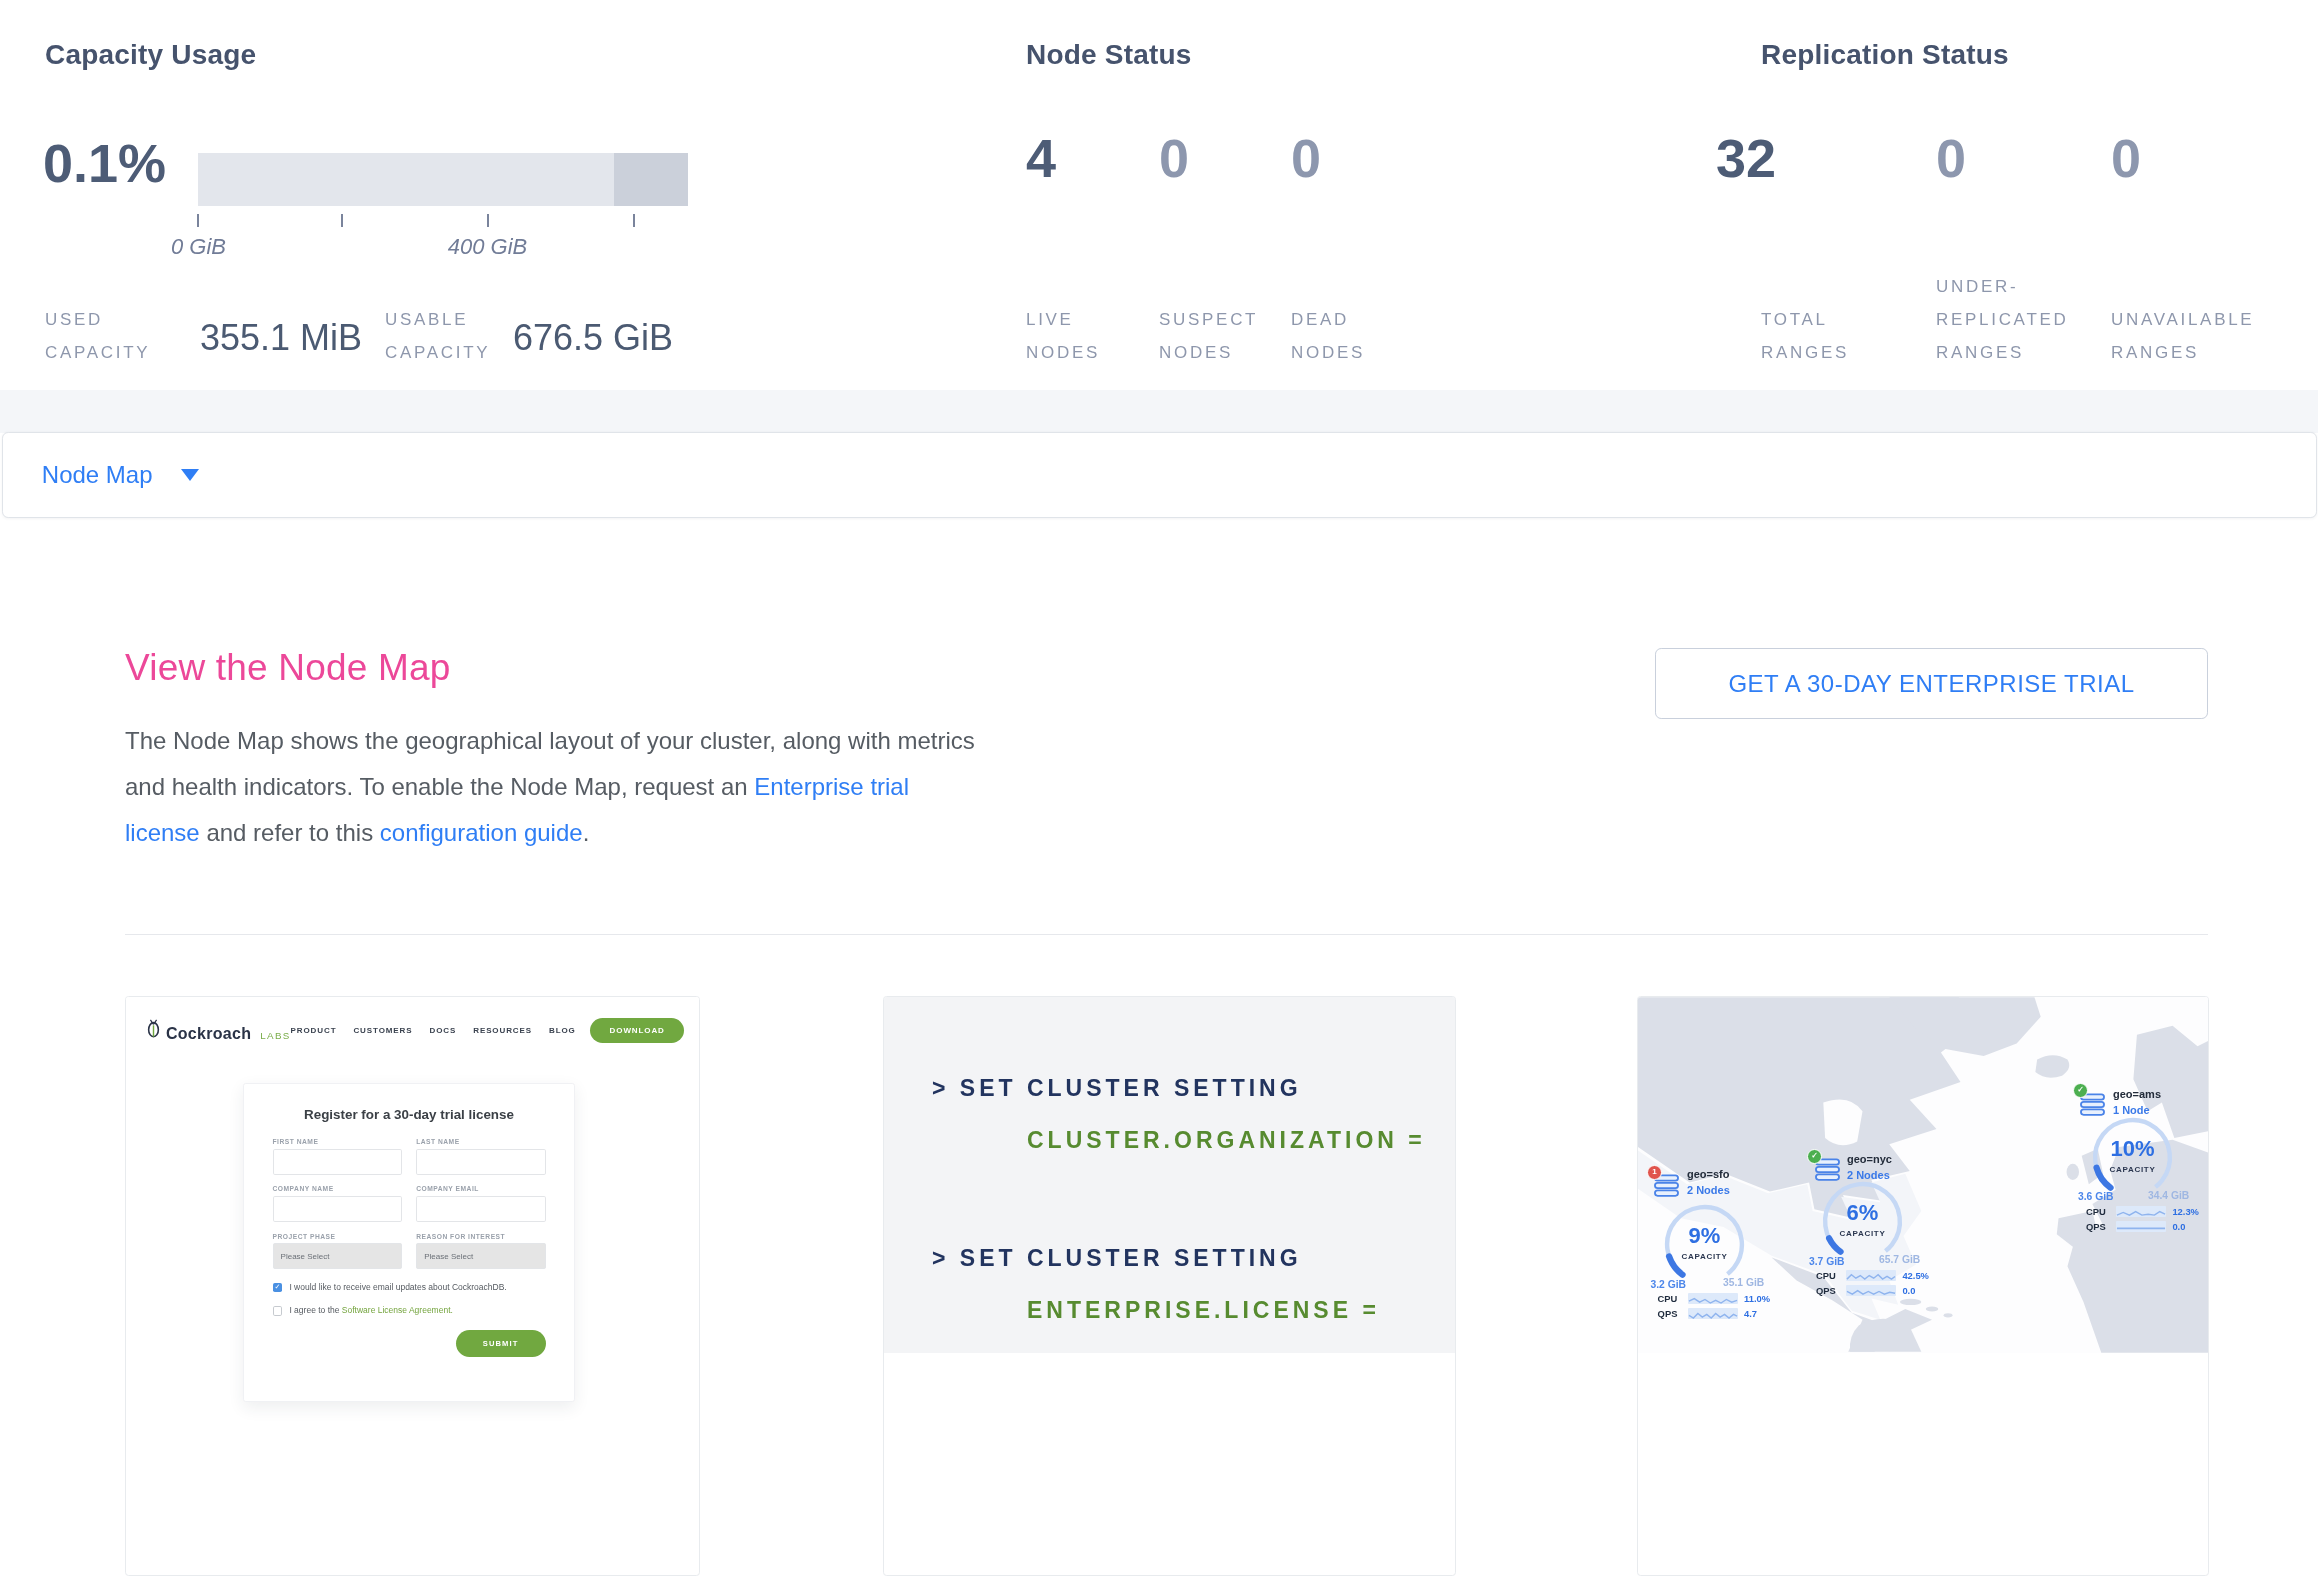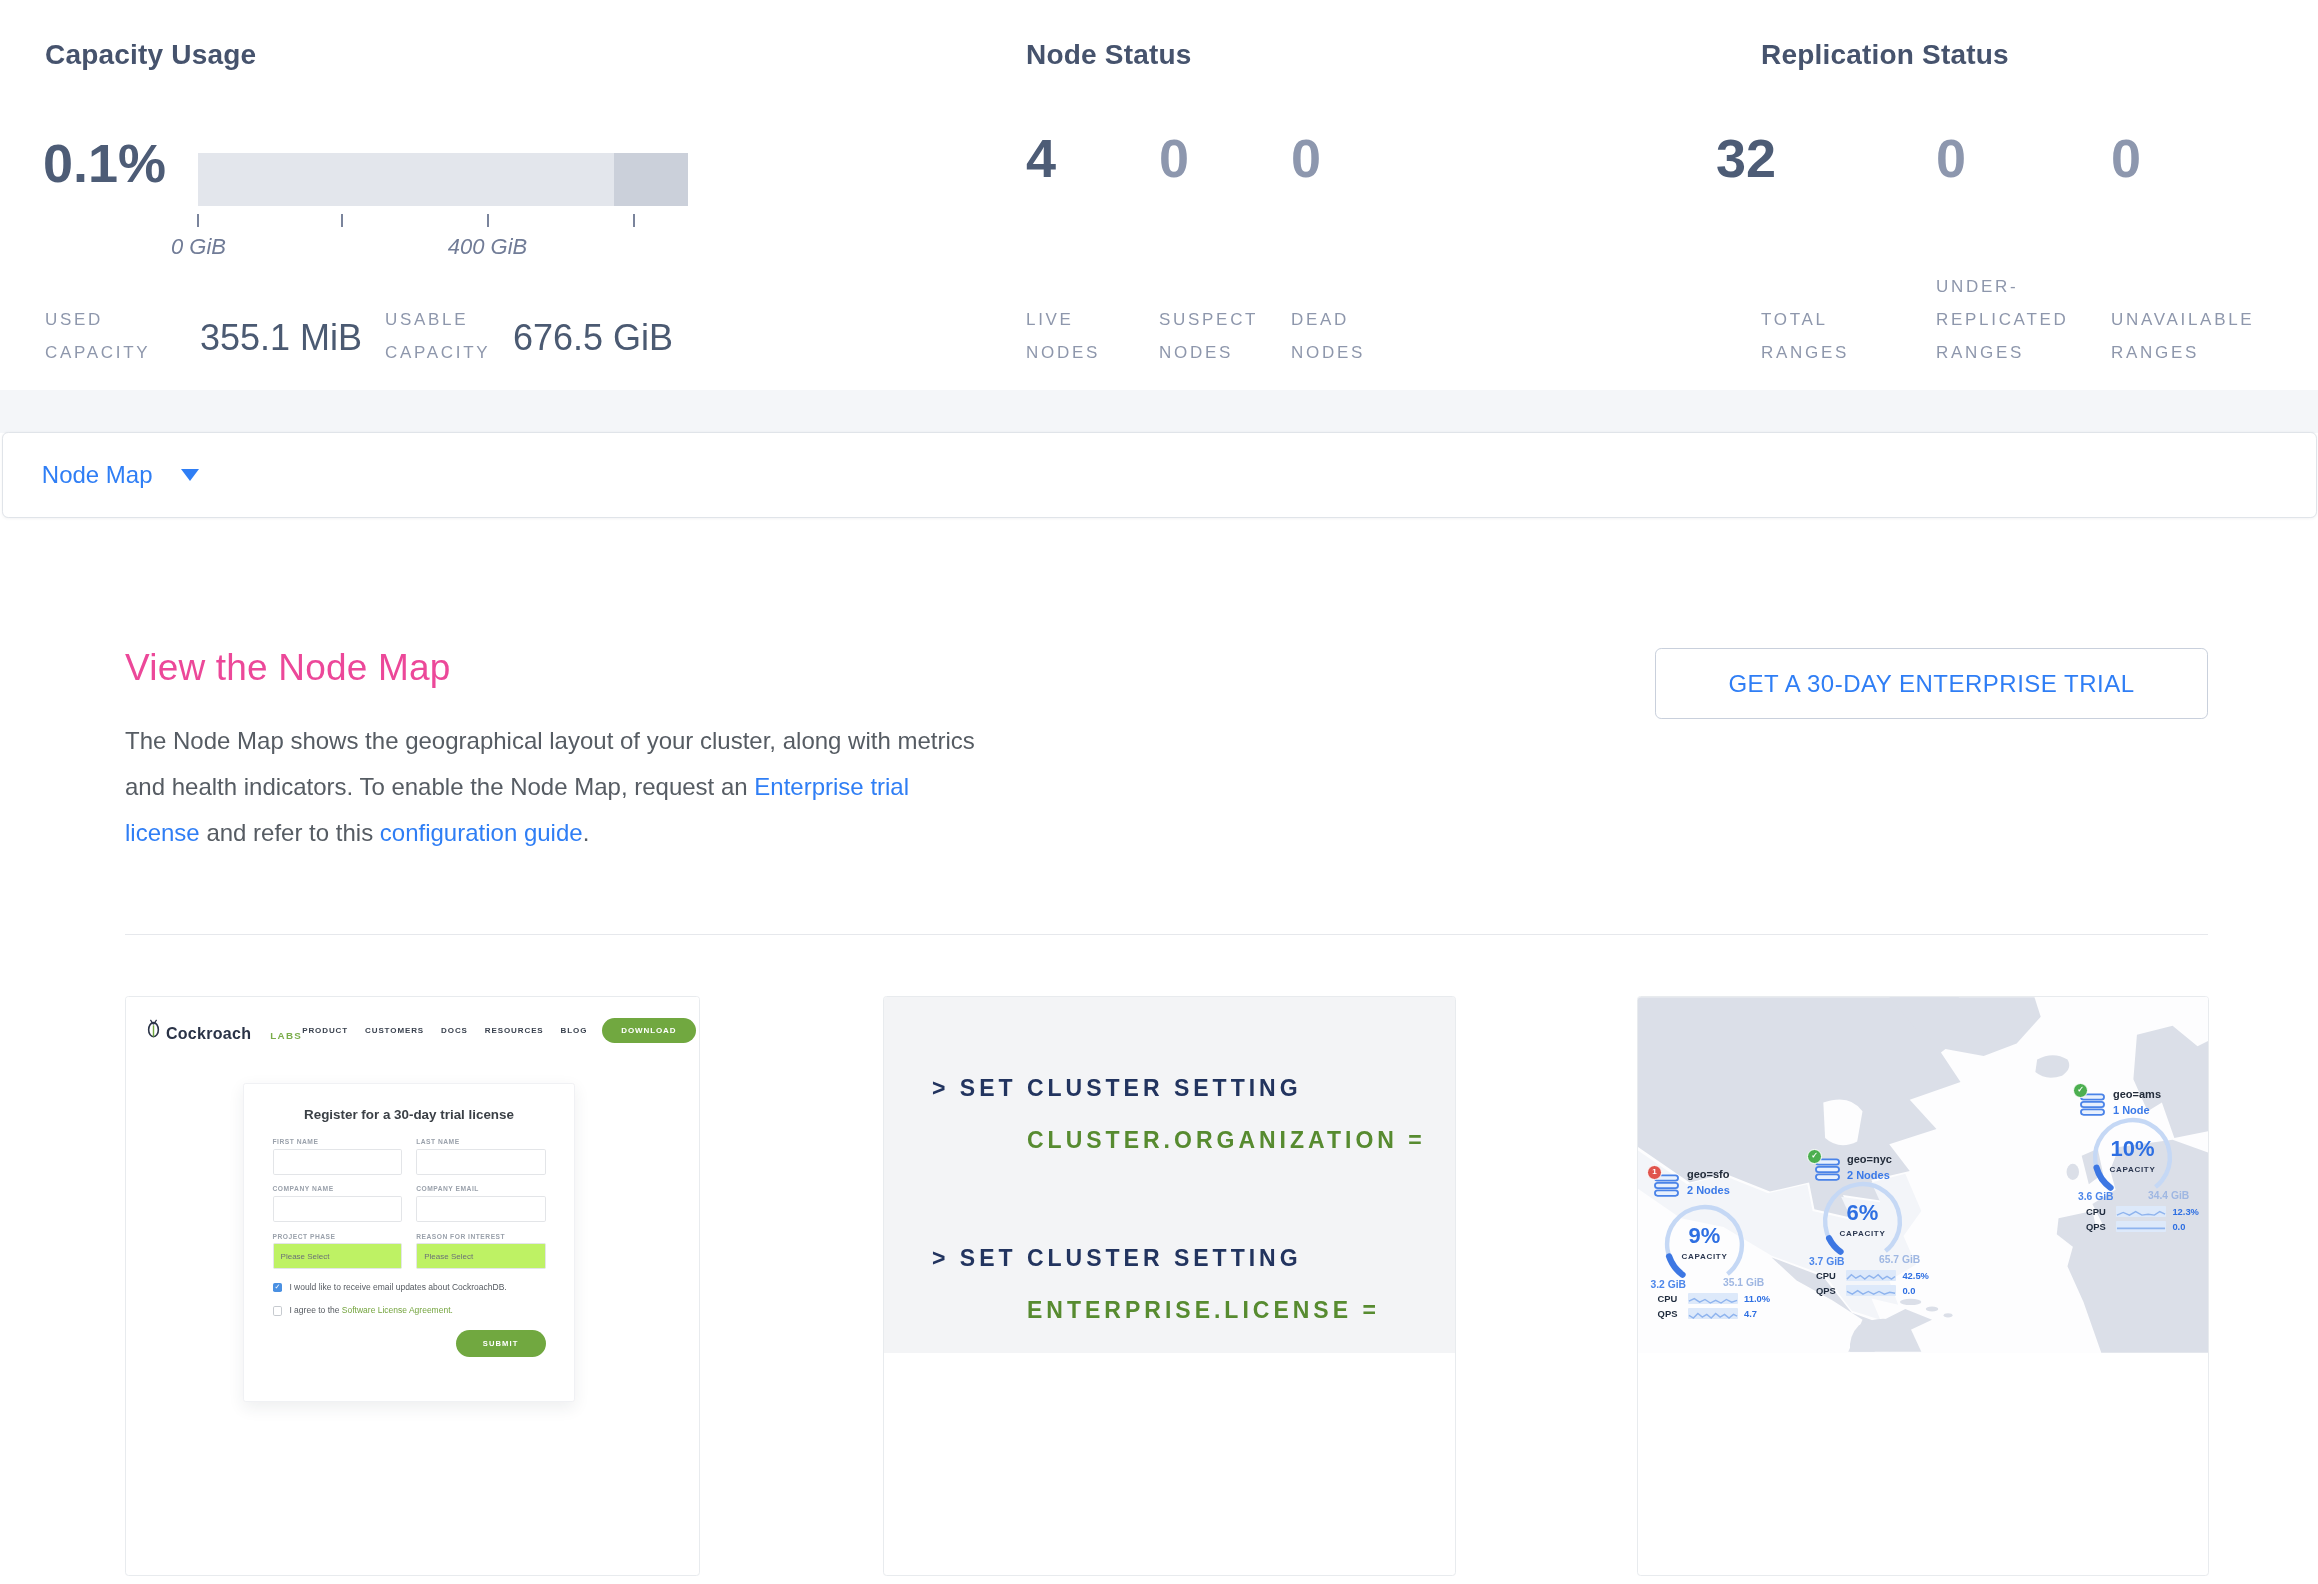--- a/index.html
+++ b/index.html
@@ -44,32 +44,32 @@
   .card2 { left:883px; width:573px; }
   .card3 { left:1637px; width:572px; }
   .step-text { position:absolute; font-size:24px; line-height:46px; color:#53585d; white-space:pre-wrap; }
   .step-text b { font-weight:700; color:#53585d; }
 
   
   .mini-site { position:absolute; left:0; top:0; width:100%; height:406px; background:#ffffff; }
   .mini-header { position:absolute; left:0; top:14.3px; width:100%; height:39px; display:flex; align-items:center; }
   .mini-logo { display:flex; align-items:baseline; margin-left:19.6px; }
   .mini-logo .brand { font-size:16px; font-weight:700; color:#2a3347; letter-spacing:0.3px; }
-  .mini-logo .brand-suffix { font-size:9.8px; font-weight:700; color:#7aad4a; letter-spacing:1.3px; margin-left:19px; }
+  .mini-logo .brand-suffix { font-size:9.8px; font-weight:400; color:#7aad4a; letter-spacing:1.3px; margin-left:9px; }
   .mini-nav { display:flex; align-items:center; gap:17px; margin-left:auto; margin-right:9px; }
   .mini-nav-item { font-size:8px; font-weight:700; letter-spacing:0.9px; color:#3a424f; cursor:pointer; }
   .mini-download { margin-left:5.3px; margin-right:18px; background:#71a840; color:#ffffff; font-size:8px; font-weight:700;
                    letter-spacing:0.9px; padding:8px 19.6px; border-radius:14.3px; border:none; cursor:pointer; }
   .mini-form { position:absolute; left:117px; top:86px; width:332px; height:319px; background:#ffffff;
                border:0.9px solid #f0f1f4; border-radius:2.7px; box-shadow:0 5.3px 16px rgba(40,50,70,.08); padding:23px 28.5px; }
   .mini-form-title { text-align:center; font-size:13.4px; font-weight:600; color:#3b4046; margin-bottom:16px; }
   .mini-grid { display:grid; grid-template-columns:1fr 1fr; column-gap:14.3px; row-gap:10.7px; }
   .mini-field-label { font-size:6.7px; font-weight:700; letter-spacing:0.5px; color:#9aa1ab; margin-bottom:3.6px; }
   .mini-input { width:100%; height:26px; border:0.9px solid #e3e5e8; border-radius:1.8px; background:#ffffff; }
-  .mini-select { width:100%; height:26px; border:0.9px solid #e3e5e8; border-radius:1.8px; background:#bef264;
+  .mini-select { width:100%; height:26px; border:0.9px solid #e3e5e8; border-radius:1.8px; background:#e5e5e5;
                  display:flex; align-items:center; padding-left:7.1px; font-size:8px; color:#6b7077; cursor:pointer; }
   .mini-check-row { display:flex; align-items:flex-start; gap:7.1px; margin-top:12.5px; font-size:8.5px; color:#555a60; }
   .mini-checkbox { width:9.8px; height:9.8px; border-radius:1.8px; flex:none; margin-top:0.9px; cursor:pointer; }
   .mini-checkbox.checked { background:#4a90e2; color:#fff; font-size:7.1px; line-height:9.8px; text-align:center; }
   .mini-checkbox.empty { background:#fff; border:0.9px solid #c6cacf; }
   .mini-green-link { color:#74a43e; cursor:pointer; }
   .mini-submit { display:block; margin-left:auto; margin-top:14.3px; background:#71a840; color:#ffffff; border:none;
                  font-size:7.6px; font-weight:700; letter-spacing:1.1px; padding:9px 27px; border-radius:14.3px; cursor:pointer; }
 
   

